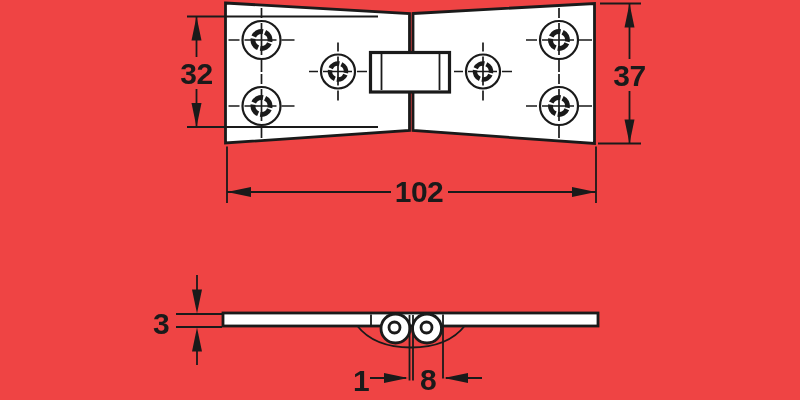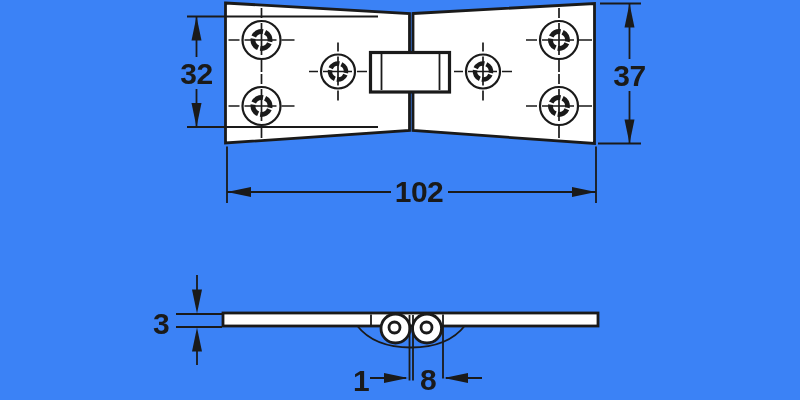--- a/index.html
+++ b/index.html
@@ -1,16 +1,16 @@
 <!DOCTYPE html>
 <html><head>
 <meta charset="utf-8">
 <style>
   html,body{margin:0;padding:0;background:#ffffff;}
-  .stage{position:relative;width:800px;height:400px;background:#3b82f6;overflow:hidden;
+  .stage{position:relative;width:800px;height:400px;background:#ef4444;overflow:hidden;
          font-family:"Liberation Sans",sans-serif;}
   svg{position:absolute;left:0;top:0;}
   .dim-text{font-family:"Liberation Sans",sans-serif;font-weight:bold;font-size:30px;
             letter-spacing:-0.5px;fill:#1a1a1a;}
   .outline{stroke:#1a1a1a;stroke-width:2.8;fill:#ffffff;}
   .thickline{stroke:#1a1a1a;stroke-width:3.2;fill:#ffffff;}
   .thinline{stroke:#1a1a1a;stroke-width:1.8;fill:none;}
   .arrow{fill:#1a1a1a;stroke:none;}
 </style>
 </head>

